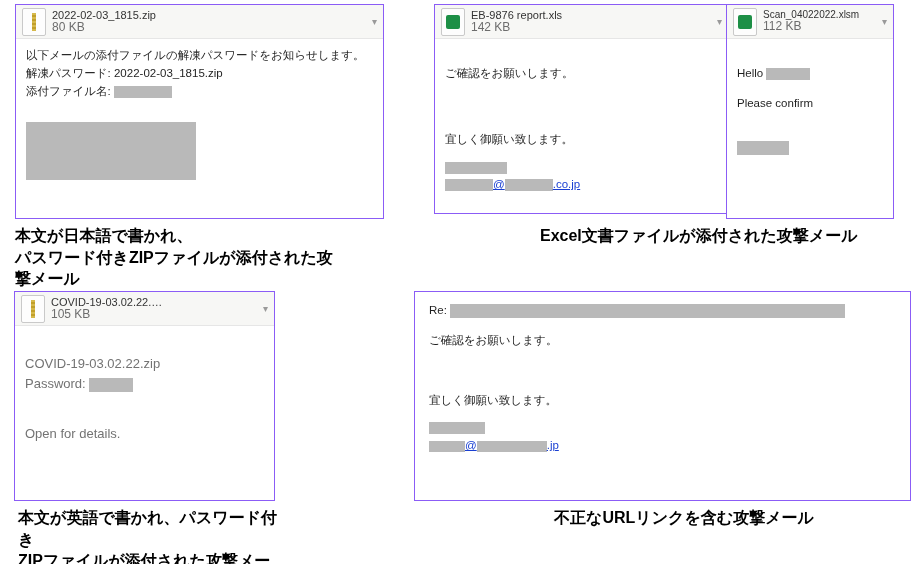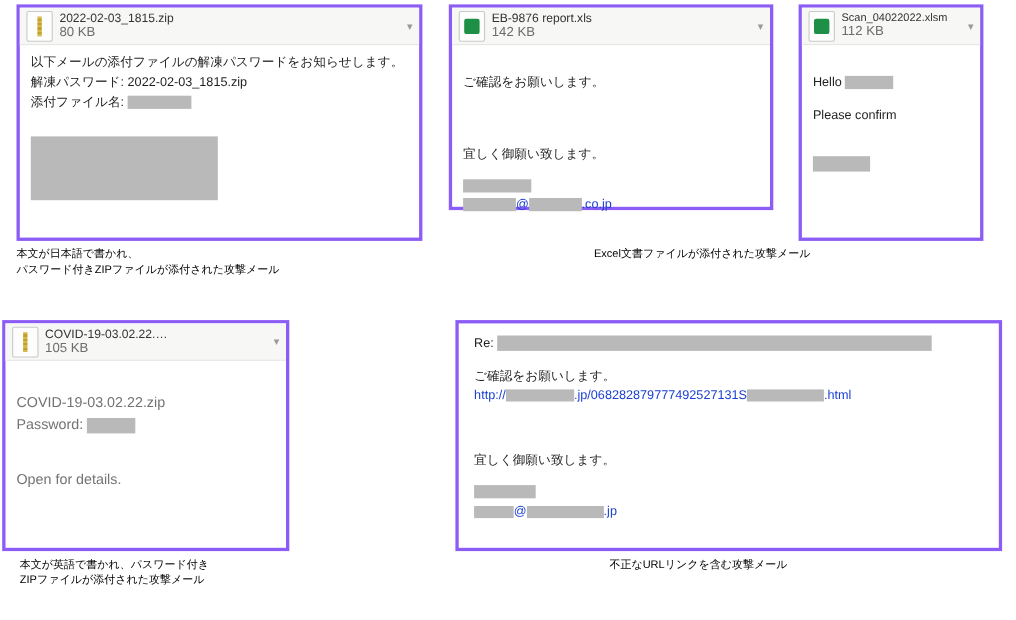--- a/index.html
+++ b/index.html
@@ -1,30 +1,30 @@
 <!DOCTYPE html>
 <html><head>
 <meta charset="utf-8">
 <style>
 html,body{margin:0;padding:0;background:#fff;font-family:Meiryo,"Hiragino Kaku Gothic Pro",sans-serif;font-size:11px;color:#000}
 .wrap{position:relative;width:924px;height:564px}
-.panel{position:absolute;border:3px solid #8b5cf6;background:#fff;box-sizing:border-box}
+.panel{position:absolute;border:1px solid #8b5cf6;background:#fff;box-sizing:border-box}
 .attbar{display:flex;align-items:center;gap:6px;padding:4px 6px;background:#f7f7f5;height:34px;box-sizing:border-box;border-bottom:1px solid #e6e6e6}
 .atticon-zip,.atticon-xls{width:22px;height:26px;border:1px solid #c9c9c9;background:#fdfdfd;border-radius:2px;display:flex;align-items:center;justify-content:center}
 .atticon-zip::before{content:"";display:block;width:4px;height:18px;background:repeating-linear-gradient(#d6b94b 0 2px,#c19f2a 2px 4px)}
 .atticon-xls::before{content:"";display:block;width:14px;height:14px;background:#1d8f46;border-radius:2px}
 .attmeta{display:flex;flex-direction:column;line-height:1.1}
 .attname{color:#333}
 .attsize{color:#6d6d6d;font-size:12px}
 .chev{margin-left:auto;color:#9a9a9a;font-size:10px}
 .body{padding:8px 10px 10px;font-size:11.5px;line-height:1.55;color:#1f1f1f}
 .redact{display:inline-block;background:#b9b9b9;height:12px;vertical-align:middle}
 .redact-lg{display:block;background:#b9b9b9}
-.caption{position:absolute;font-size:10px;font-weight:400;line-height:1.35;color:#000}
-.link{color:#1a3fd2;}
+.caption{position:absolute;font-size:16px;font-weight:700;line-height:1.35;color:#000}
+.link{color:#1a3fd2;text-decoration:underline}
 .link .redact{background:#b9b9b9}
 </style>
 </head>
 <body>
 <div class="wrap">
 
 <div class="panel" style="left:15px;top:4px;width:369px;height:215px">
   <div class="attbar">
     <div class="atticon-zip"></div>
     <div class="attmeta">
@@ -38,21 +38,21 @@
     <div><span>解凍パスワード: </span><span>2022-02-03_1815.zip</span></div>
     <div><span>添付ファイル名: </span><span class="redact" style="width:58px"></span></div>
     <div class="redact-lg" style="width:170px;height:58px;margin-top:22px"></div>
   </div>
 </div>
 <div class="caption" style="left:15px;top:225px;width:320px">
   <span>本文が日本語で書かれ、</span><br>
   <span>パスワード付きZIPファイルが添付された攻撃メール</span>
 </div>
 
-<div class="panel" style="left:408px;top:4px;width:295px;height:187px">
+<div class="panel" style="left:434px;top:4px;width:295px;height:210px">
   <div class="attbar">
     <div class="atticon-xls"></div>
     <div class="attmeta">
       <span class="attname">EB-9876 report.xls</span>
       <span class="attsize">142 KB</span>
     </div>
     <div class="chev">▾</div>
   </div>
   <div class="body">
     <div style="height:18px"></div>
@@ -82,21 +82,21 @@
     <div style="height:12px"></div>
     <div>Please confirm</div>
     <div style="height:12px"></div>
     <div style="height:14px"></div>
     <span class="redact" style="width:52px;height:14px"></span>
   </div>
 </div>
 
 <div class="caption" style="left:540px;top:225px"><span>Excel文書ファイルが添付された攻撃メール</span></div>
 
-<div class="panel" style="left:2px;top:291px;width:261px;height:210px">
+<div class="panel" style="left:14px;top:291px;width:261px;height:210px">
   <div class="attbar">
     <div class="atticon-zip"></div>
     <div class="attmeta">
       <span class="attname">COVID-19-03.02.22.…</span>
       <span class="attsize">105 KB</span>
     </div>
     <div class="chev">▾</div>
   </div>
   <div class="body" style="font-size:13px;color:#737373">
     <div style="height:20px"></div>
@@ -109,23 +109,20 @@
 <div class="caption" style="left:18px;top:507px;width:260px">
   <span>本文が英語で書かれ、パスワード付き</span><br>
   <span>ZIPファイルが添付された攻撃メール</span>
 </div>
 
 <div class="panel" style="left:414px;top:291px;width:497px;height:210px">
   <div class="body" style="padding:10px 14px">
     <div><span>Re:</span> <span class="redact" style="width:395px;height:14px"></span></div>
     <div style="height:12px"></div>
     <div>ご確認をお願いします。</div>
-    <div class="link">
-      <span>http://</span><span class="redact" style="width:62px;height:11px"></span><span>.jp/068282879777492527131S</span><span class="redact" style="width:70px;height:11px"></span><span>.html</span>
-    </div>
     <div style="height:42px"></div>
     <div>宜しく御願い致します。</div>
     <div style="height:10px"></div>
     <div>
       <span class="redact" style="width:56px"></span><br>
       <span class="link"><span class="redact" style="width:36px;height:11px"></span><span>@</span><span class="redact" style="width:70px;height:11px"></span><span>.jp</span></span>
     </div>
   </div>
 </div>
 <div class="caption" style="left:554px;top:507px"><span>不正なURLリンクを含む攻撃メール</span></div>

